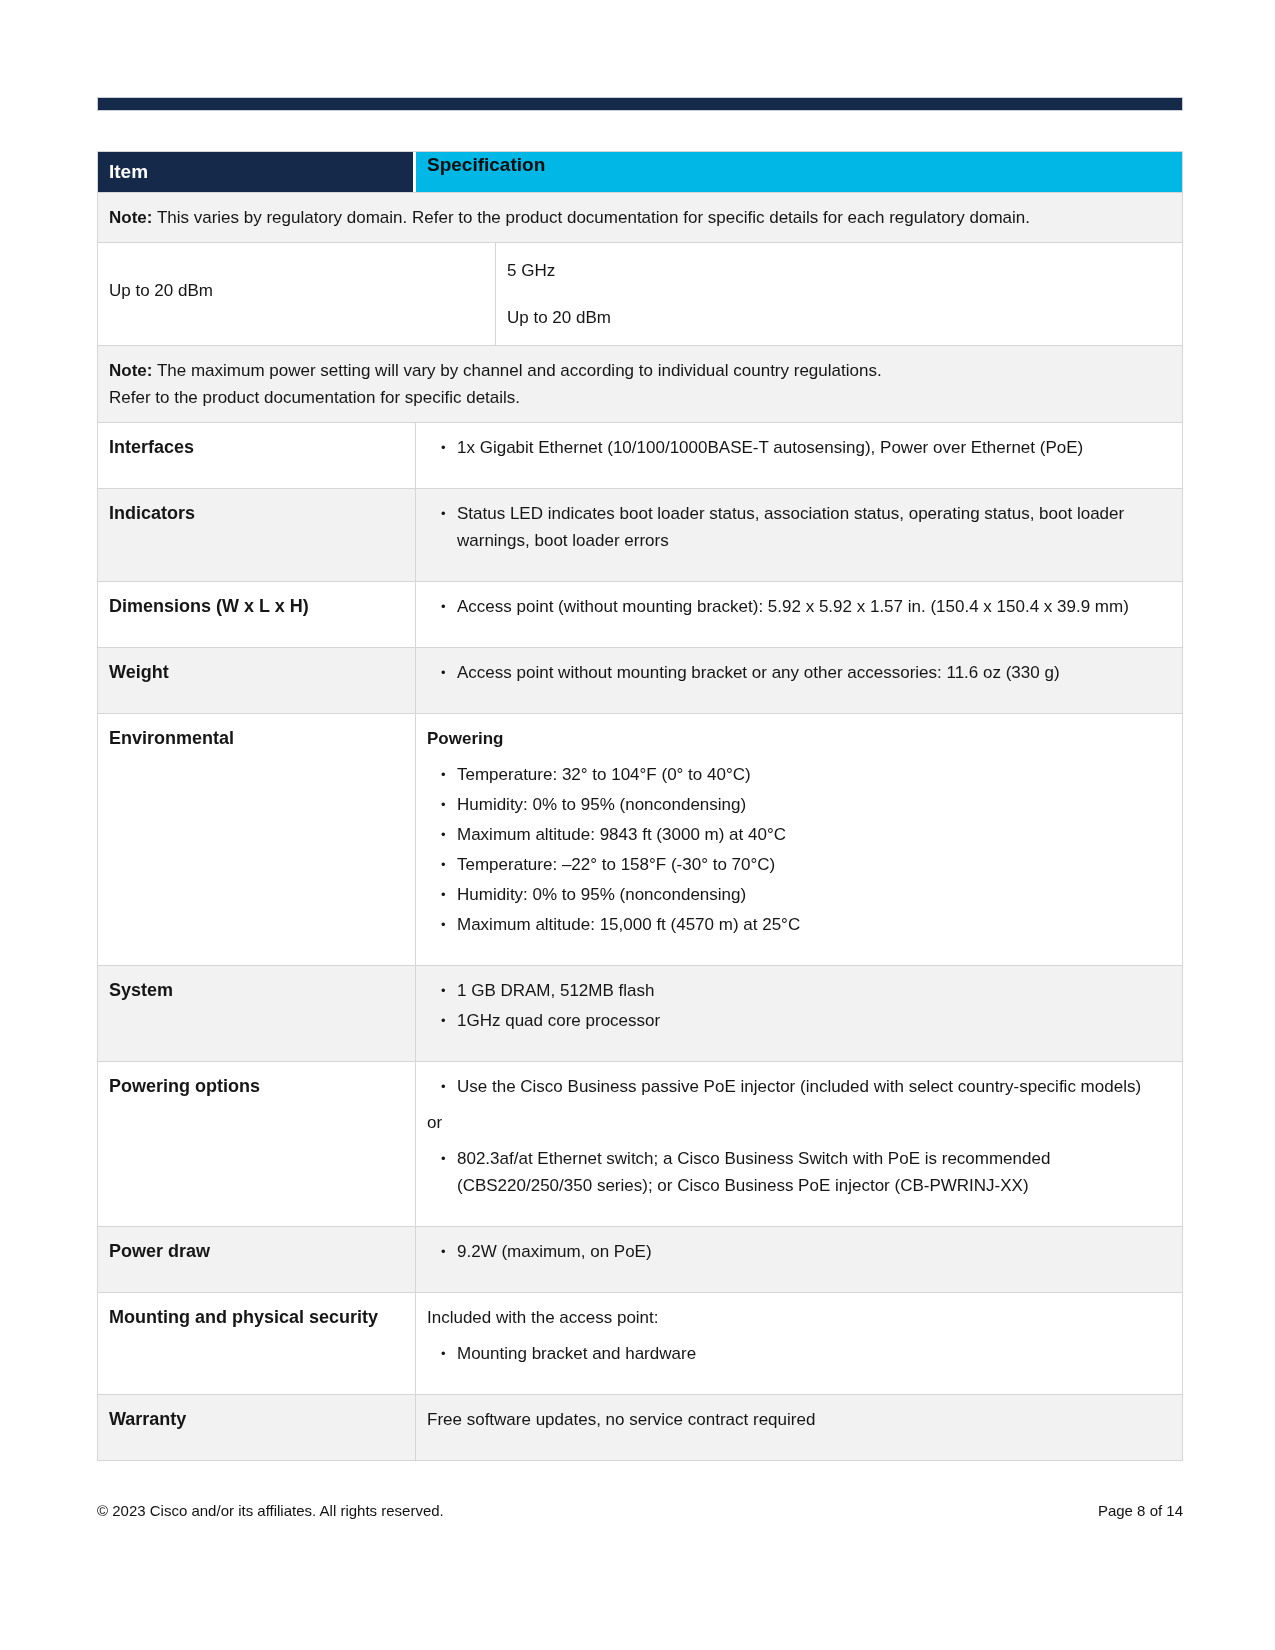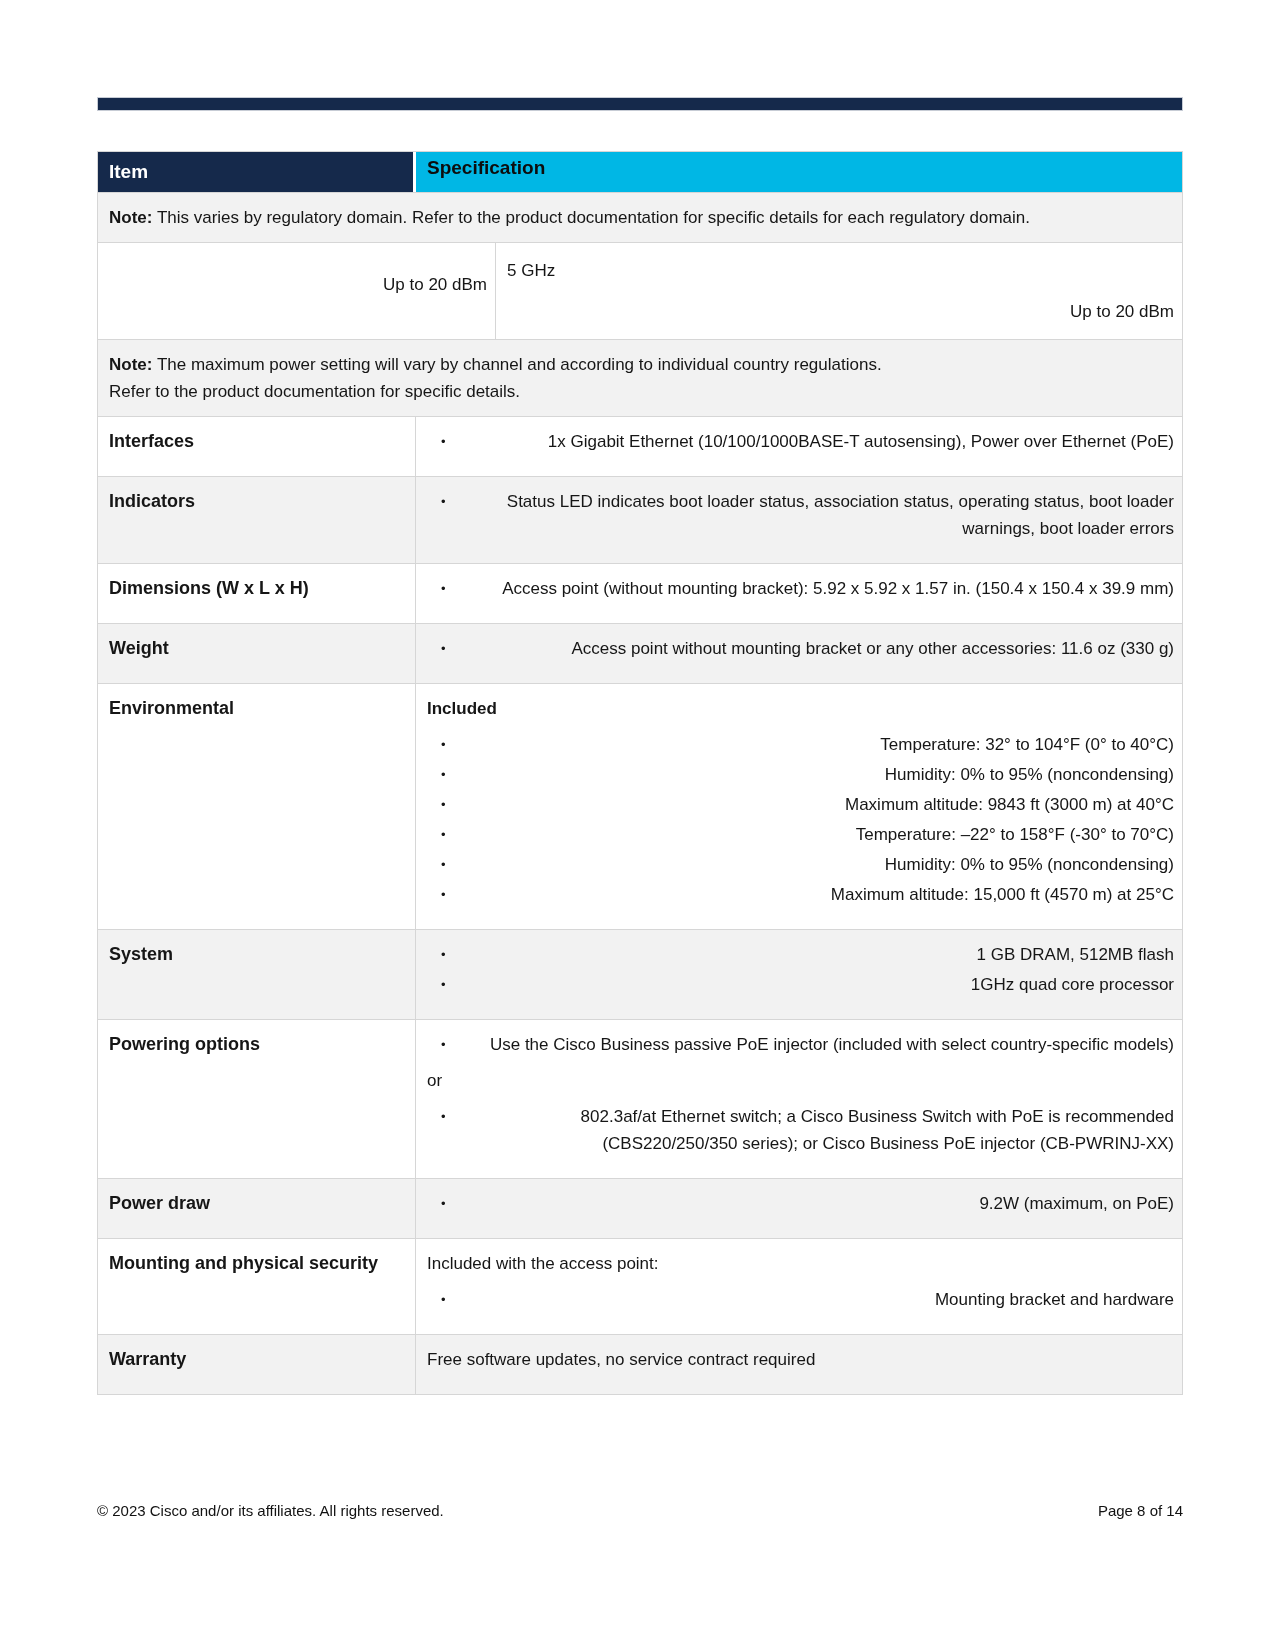--- a/index.html
+++ b/index.html
@@ -34,21 +34,21 @@
   .gray{background:var(--rowgray);}
 
   .label-cell{
     flex:0 0 318px;width:318px;
     border-right:1.5px solid var(--border);
     padding:11px 10px 11px 11px;
     font-weight:bold;font-size:18px;line-height:26px;
   }
   .spec-cell{
     flex:1 1 auto;
-    padding:11px 8px 21px 11px;
+    padding:11px 8px 27px 11px;
   }
   .spec-cell > * + *{margin-top:9px;}
 
   
   .header-row{height:40px;border-top:none;}
   .header-row .label-cell{
     background:var(--navy);color:#ffffff;
     border-right:3px solid #ffffff;
     display:flex;align-items:center;
     font-size:19px;
@@ -67,30 +67,30 @@
   
   .mid-cell{
     flex:0 0 398px;width:398px;
     border-right:1.5px solid var(--border);
     padding:14px 8px 14px 11px;
   }
   .end-cell{
     flex:1 1 auto;
     padding:14px 8px 14px 11px;
   }
-  .mid-cell .val,.end-cell .val{margin-top:14px;text-align:right;}
+  .mid-cell .val,.end-cell .val{margin-top:20px;}
 
   
   .b{display:flex;}
   .b + .b{margin-top:3px;}
   .dot{
     flex:0 0 auto;width:16px;margin-left:14px;
     font-size:13px;line-height:27px;
   }
-  .bt{flex:1 1 auto;text-align:right;}
+  .bt{flex:1 1 auto;}
 
   .subhead{font-weight:bold;}
 
   .footer{
     position:absolute;left:97px;top:1501px;width:1086px;
     display:flex;justify-content:space-between;
     font-size:15px;line-height:20px;color:#121212;
   }
 </style>
 </head>
@@ -174,21 +174,21 @@
         <div class="b">
           <span class="dot">•</span>
           <span class="bt">Access point without mounting bracket or any other accessories: 11.6 oz (330 g)</span>
         </div>
       </div>
     </div>
 
     <div class="row">
       <div class="label-cell">Environmental</div>
       <div class="spec-cell">
-        <div class="subhead">Included</div>
+        <div class="subhead">Powering</div>
         <div class="b">
           <span class="dot">•</span>
           <span class="bt">Temperature: 32° to 104°F (0° to 40°C)</span>
         </div>
         <div class="b">
           <span class="dot">•</span>
           <span class="bt">Humidity: 0% to 95% (noncondensing)</span>
         </div>
         <div class="b">
           <span class="dot">•</span>

